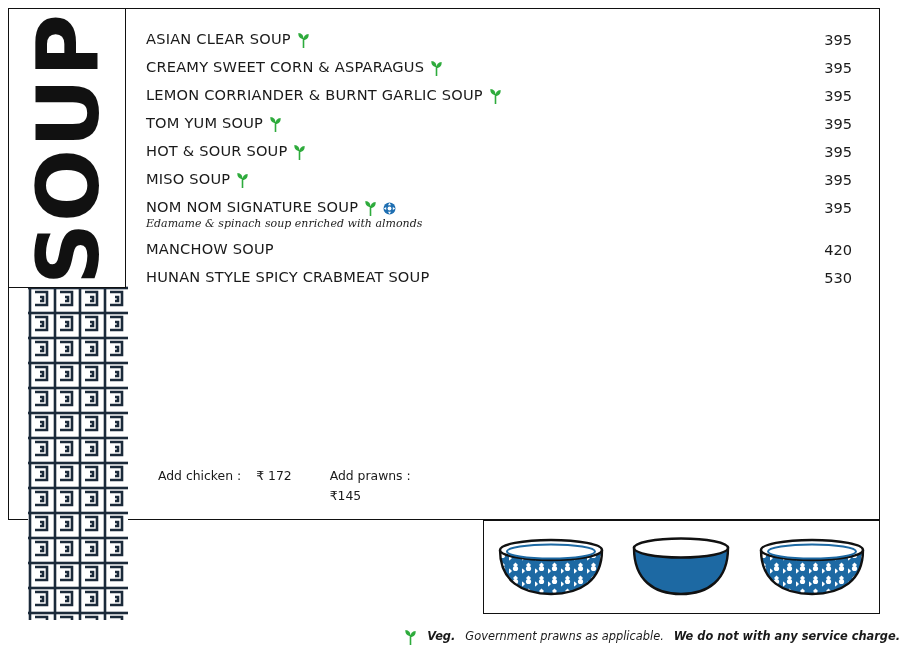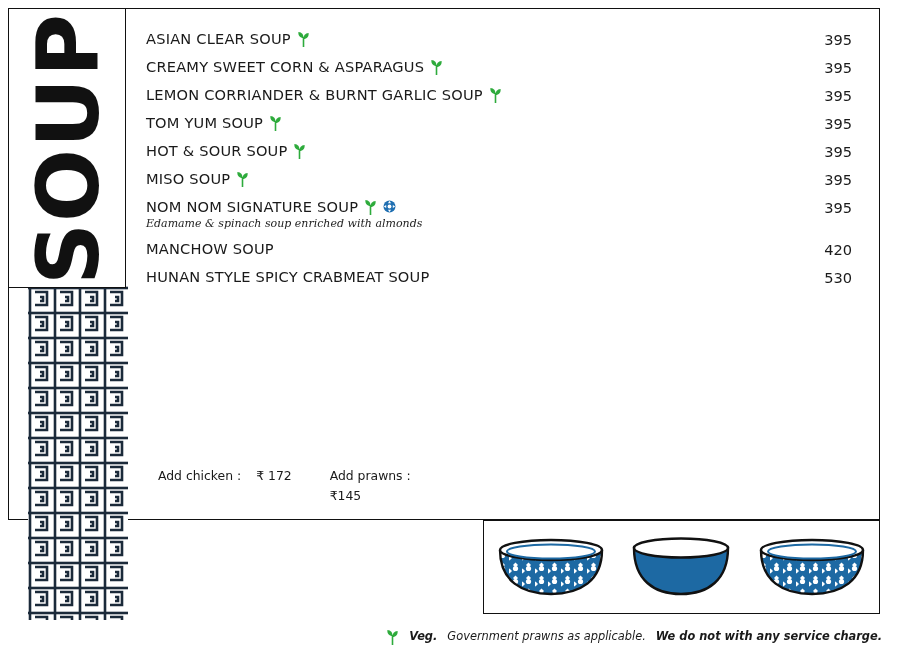--- a/index.html
+++ b/index.html
@@ -95,21 +95,21 @@
     align-items: flex-start;
     justify-content: space-between;
     margin-bottom: 10px;
   }
   .row-left {
     display: flex;
     flex-direction: column;
   }
   .item-line {
     display: flex;
-    align-items: flex-start;
+    align-items: center;
     gap: 6px;
   }
   .item-name {
     font-family: "DejaVu Sans", sans-serif;
     font-size: 14.6px;
     letter-spacing: 0.2px;
     color: #1a1a1a;
     white-space: nowrap;
   }
   .item-desc {
@@ -178,21 +178,20 @@
   
   .footer {
     position: absolute;
     left: 0;
     top: 628px;
     width: 900px;
     display: flex;
     align-items: center;
     justify-content: flex-end;
     gap: 10px;
-    padding-right: 18px;
     box-sizing: border-box;
     font-family: "DejaVu Sans", sans-serif;
     font-size: 11.4px;
   }
   .footer .veg-label {
     font-weight: 700;
     font-style: italic;
   }
   .footer .tax-note {
     font-style: italic;

